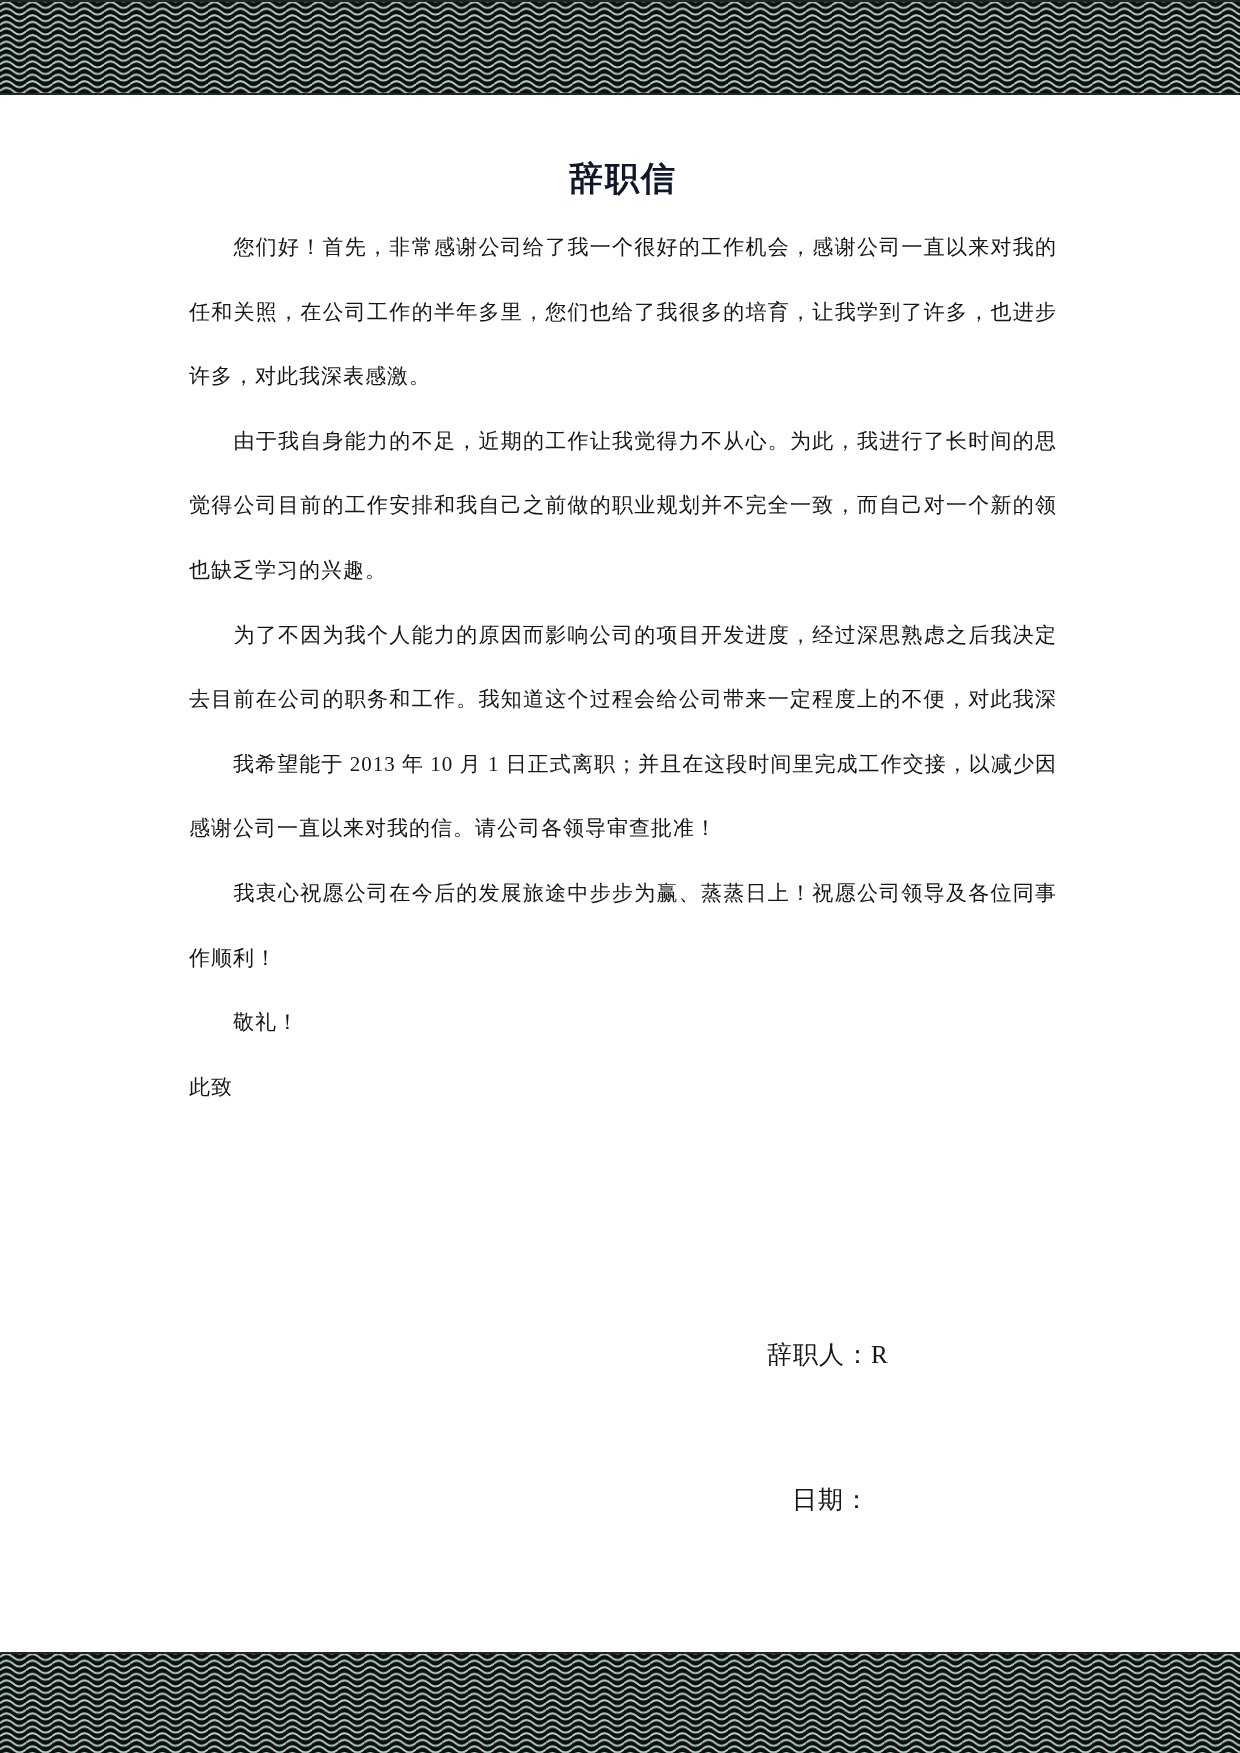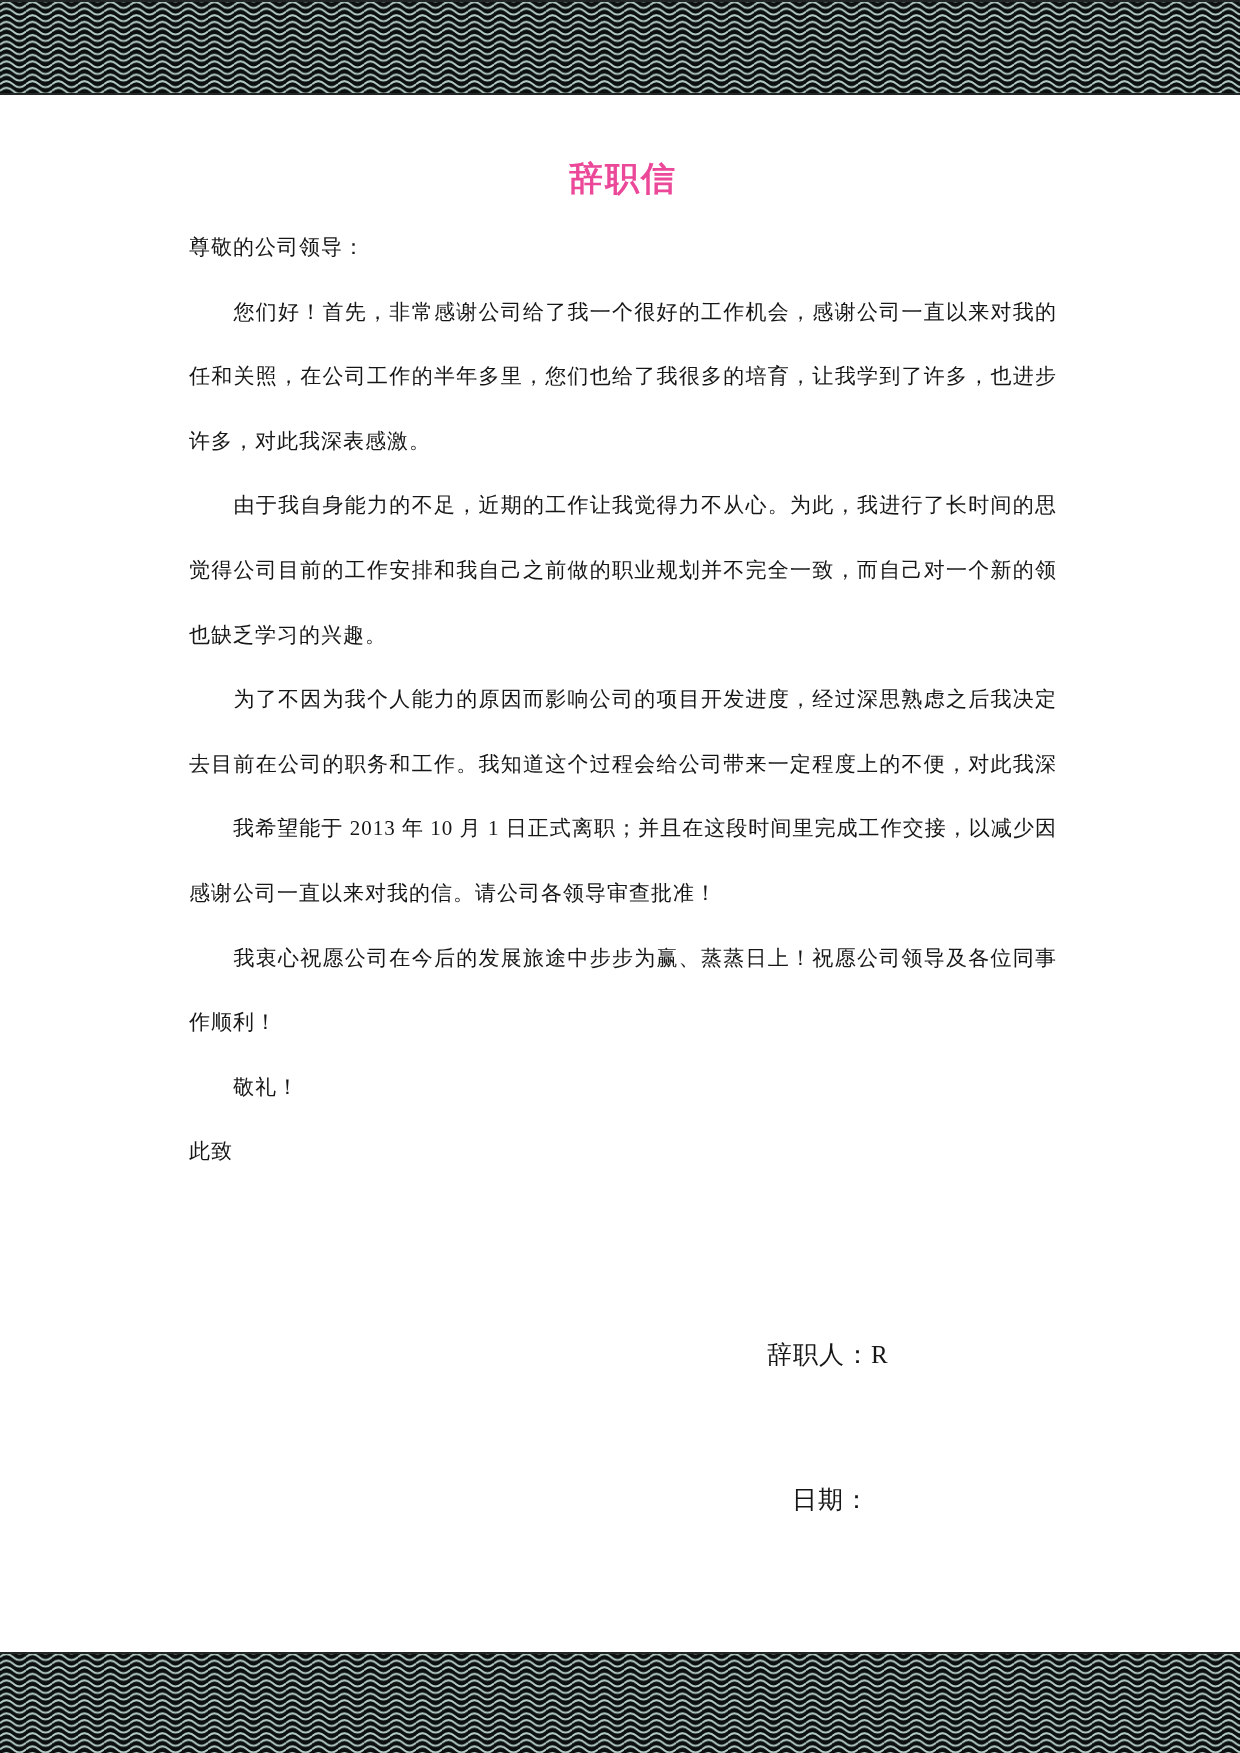--- a/index.html
+++ b/index.html
@@ -19,21 +19,21 @@
   .doc-title {
     position: absolute;
     left: 189px;
     top: 150px;
     width: 868px;
     height: 58px;
     line-height: 58px;
     text-align: center;
     font-size: 34px;
     font-weight: bold;
-    color: #ec4899;
+    color: #0f172a;
     letter-spacing: 2px;
     font-family: "Liberation Serif", serif;
   }
 
   .letter-body {
     position: absolute;
     left: 189px;
     top: 215px;
     width: 868px;
     font-size: 21px;
@@ -78,21 +78,20 @@
       </pattern>
     </defs>
     <rect x="0" y="0" width="1240" height="95" fill="url(#wavepat)"></rect>
     <rect x="0" y="0" width="1240" height="2" fill="#222624"></rect>
     <rect x="0" y="93" width="1240" height="2" fill="#222624"></rect>
   </svg>
 
   <div class="doc-title">辞职信</div>
 
   <div class="letter-body">
-    <div class="ln">尊敬的公司领导：</div>
     <div class="ln just">　　您们好！首先，非常感谢公司给了我一个很好的工作机会，感谢公司一直以来对我的信</div>
     <div class="ln just">任和关照，在公司工作的半年多里，您们也给了我很多的培育，让我学到了许多，也进步了</div>
     <div class="ln">许多，对此我深表感激。</div>
     <div class="ln just">　　由于我自身能力的不足，近期的工作让我觉得力不从心。为此，我进行了长时间的思考，</div>
     <div class="ln just">觉得公司目前的工作安排和我自己之前做的职业规划并不完全一致，而自己对一个新的领域</div>
     <div class="ln">也缺乏学习的兴趣。</div>
     <div class="ln just">　　为了不因为我个人能力的原因而影响公司的项目开发进度，经过深思熟虑之后我决定辞</div>
     <div class="ln just">去目前在公司的职务和工作。我知道这个过程会给公司带来一定程度上的不便，对此我深表</div>
     <div class="ln just">　　我希望能于 2013 年 10 月 1 日正式离职；并且在这段时间里完成工作交接，以减少因</div>
     <div class="ln">感谢公司一直以来对我的信。请公司各领导审查批准！</div>

